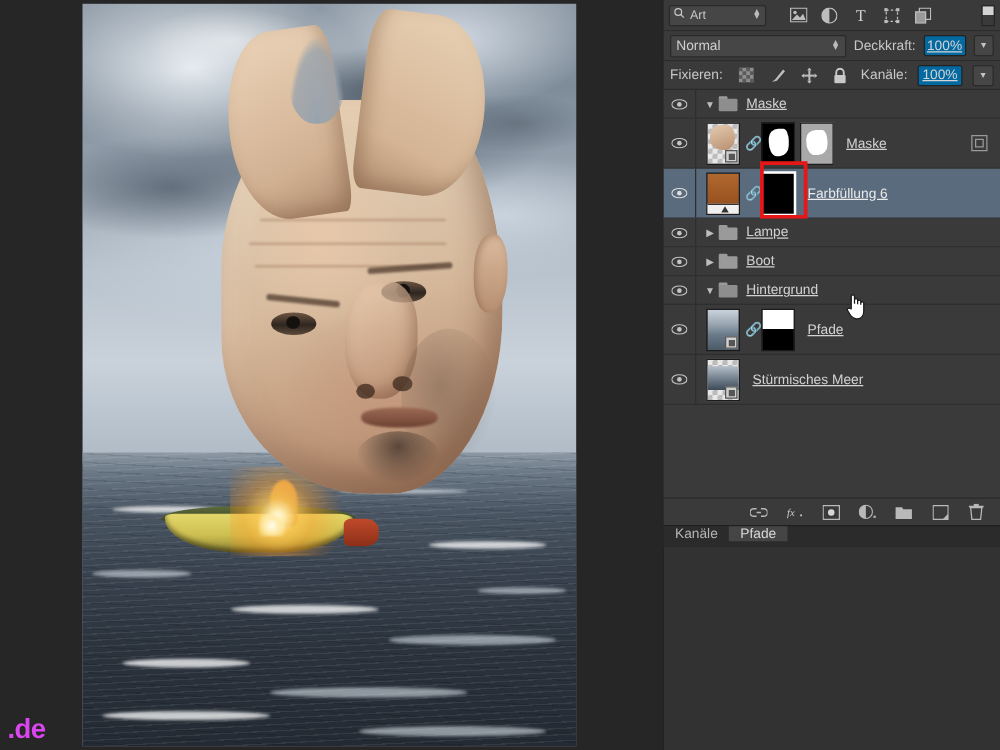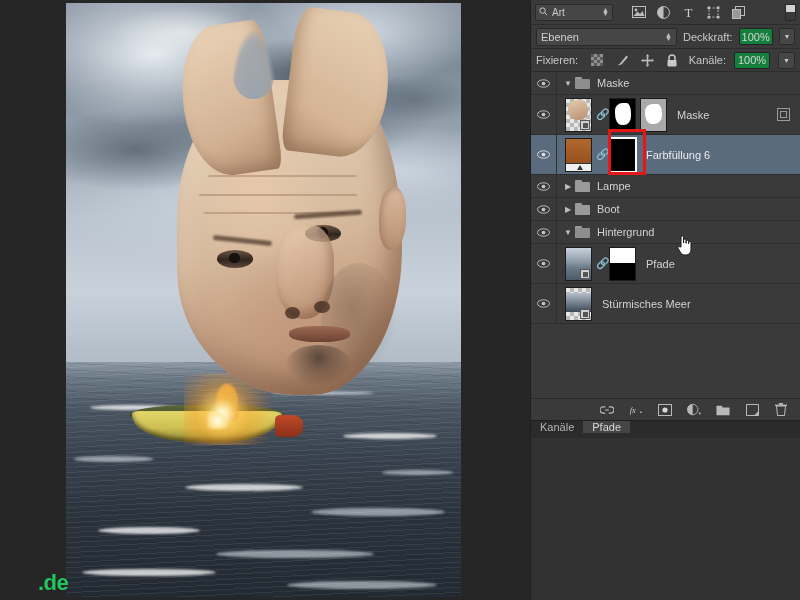--- a/index.html
+++ b/index.html
@@ -169,22 +169,22 @@
   .ear{
     position:absolute; right:-2%; top:34%; width:12%; height:20%;
     background:linear-gradient(180deg,#dcbb9e,#b78f72);
     border-radius:50% 40% 50% 40%;
     box-shadow:inset 2px 2px 6px rgba(110,72,48,.4);
   }
 
   
   #watermark{
     position:absolute; left:6px; bottom:4px;
-    font-size:22px; font-weight:bold; color:#22c55e;
-    letter-spacing:-0.5px; font-family:"Liberation Sans", sans-serif;margin-left:32px;
+    font-size:22px; font-weight:bold; color:#d946ef;
+    letter-spacing:-0.5px; font-family:"Liberation Sans", sans-serif;
   }
 
   
   #panel{
     position:absolute; left:530px; top:0; width:270px; height:600px;
     background:#323232; border-left:1px solid #1e1e1e;
   }
 
   
   .tabstrip{
@@ -226,23 +226,23 @@
     background:#3a3a3a; border-bottom:1px solid #2b2b2b;
   }
   .blend-select{
     width:148px; height:18px; background:#464646; border:1px solid #2a2a2a;
     border-radius:2px; display:flex; align-items:center; padding:0 4px;
     color:#cfcfcf; font-size:11px;
   }
   .blend-select .lbl{ flex:1; }
   .num-label{ font-size:11px; color:#c8c8c8; }
   .num-field{
-    width:36px; height:17px; background:#15803d; border:1px solid #222;
+    width:36px; height:17px; background:#0369a1; border:1px solid #222;
     border-radius:2px; color:#d5d5d5; font-size:11px;
-    display:flex; align-items:center; justify-content:center;
+    display:flex; align-items:center; justify-content:center;text-decoration:underline;
   }
   .num-arrow{
     width:17px; height:17px; background:#464646; border:1px solid #2a2a2a;
     border-radius:2px; display:flex; align-items:center; justify-content:center;
     font-size:7px; color:#c4c4c4;
   }
 
   
   .lock-row{
     height:23px; display:flex; align-items:center; padding:0 5px; gap:8px;
@@ -272,21 +272,21 @@
   }
   .folder .body{
     position:absolute; left:0; bottom:0; width:15px; height:10px;
     background:#9a9a9a; border-radius:1px;
   }
   .folder .tab-t{
     position:absolute; left:0; top:0; width:7px; height:3px;
     background:#9a9a9a; border-radius:1px 1px 0 0;
   }
   .folder.open .body{ background:#8e8e8e; }
-  .lname{ font-size:11px; color:#d2d2d2; }
+  .lname{ font-size:11px; color:#d2d2d2;text-decoration:underline; }
   .lname.sel{ color:#eaeaea; }
 
   .thumbs{ display:flex; align-items:center; gap:4px; margin-left:8px; }
   .thumb{
     width:27px; height:34px; border:1px solid #1c1c1c; position:relative; overflow:hidden;
     background:#888;
   }
   .chk{
     background-image:
       linear-gradient(45deg,#b8b8b8 25%, transparent 25%, transparent 75%, #b8b8b8 75%),
@@ -490,21 +490,21 @@
               <rect x="0.5" y="3.5" width="8" height="9" fill="#9a9a9a" stroke="#bdbdbd"></rect>
             </svg>
         </span>
       </div>
 
       <div class="filter-toggle"></div>
     </div>
 
     <div class="blend-row">
       <div class="blend-select">
-        <span class="lbl">Ebenen</span>
+        <span class="lbl">Normal</span>
         <span class="stepper">▲<br>▼</span>
       </div>
       <span class="num-label">Deckkraft:</span>
       <span class="num-field">100%</span>
       <span class="num-arrow">▼</span>
     </div>
 
     <div class="lock-row">
       <span class="num-label">Fixieren:</span>
       <div class="lock-icons">

